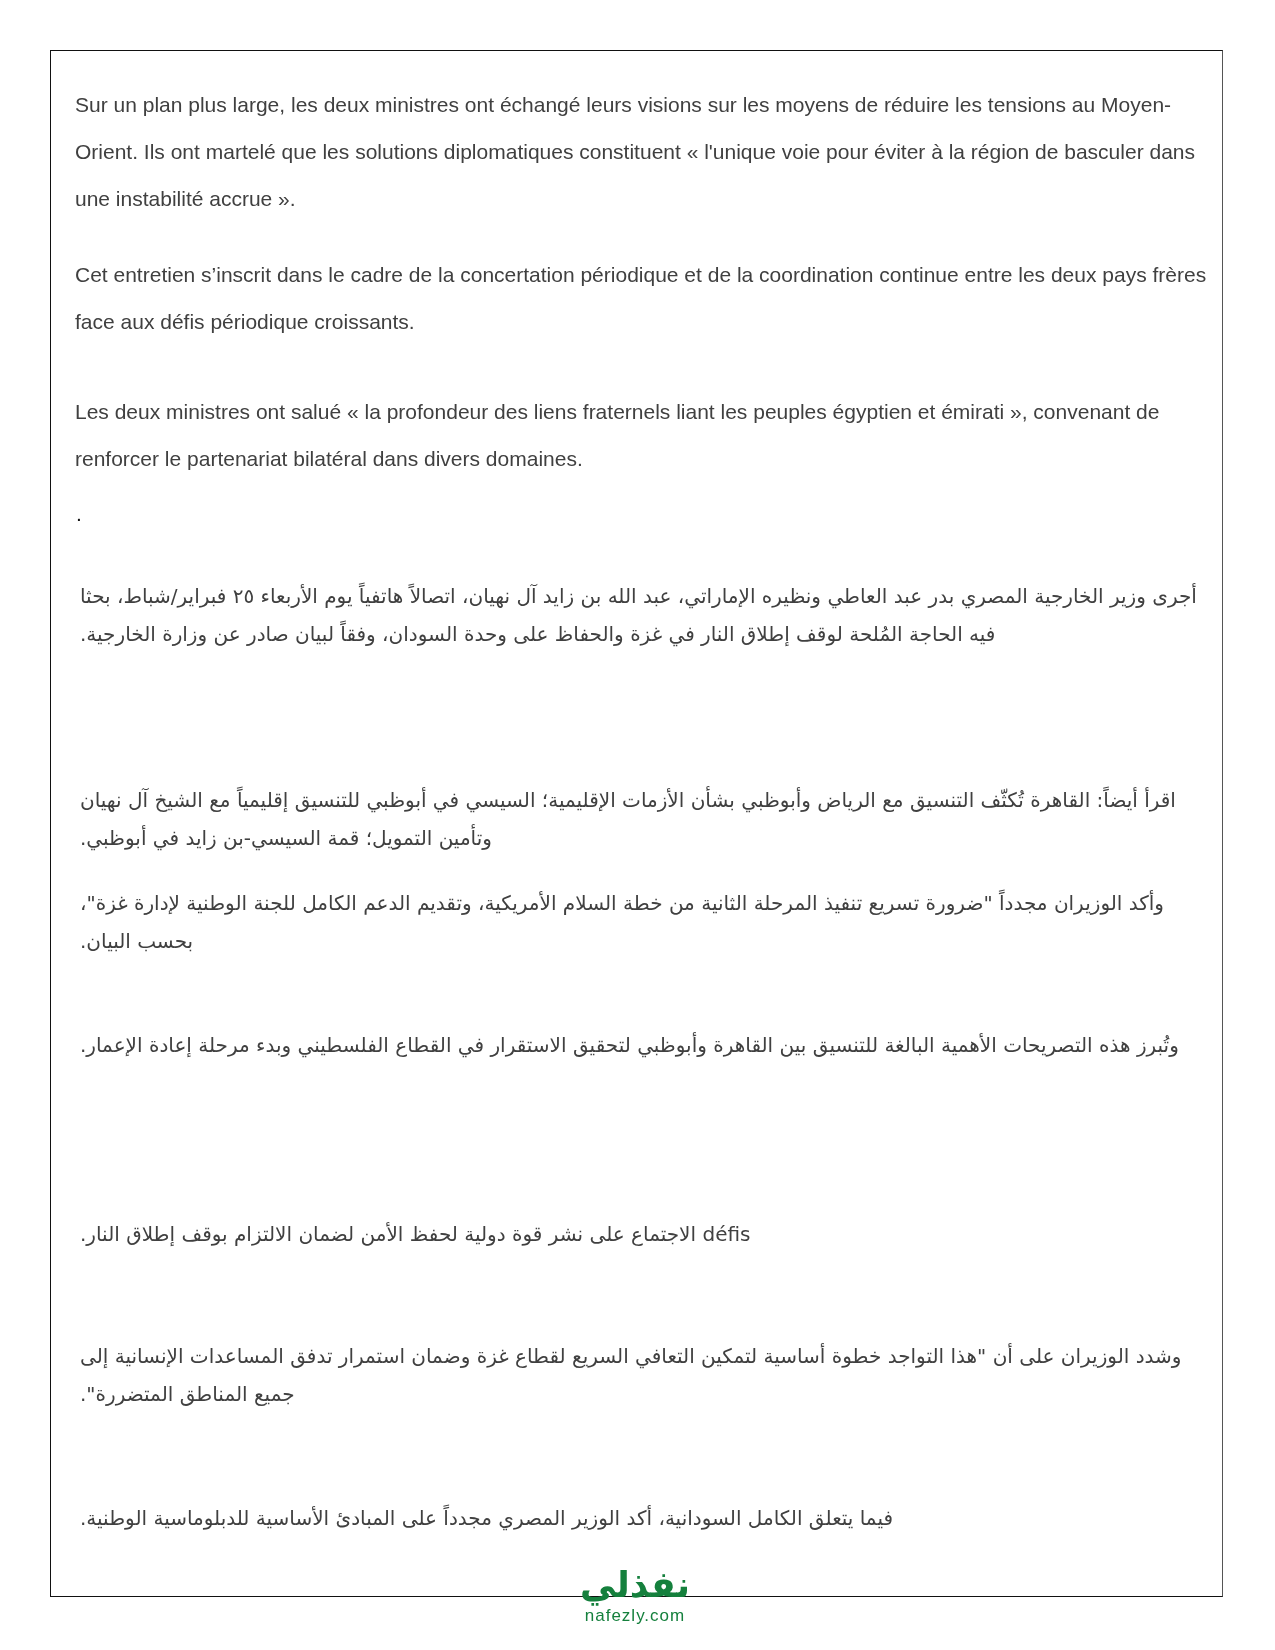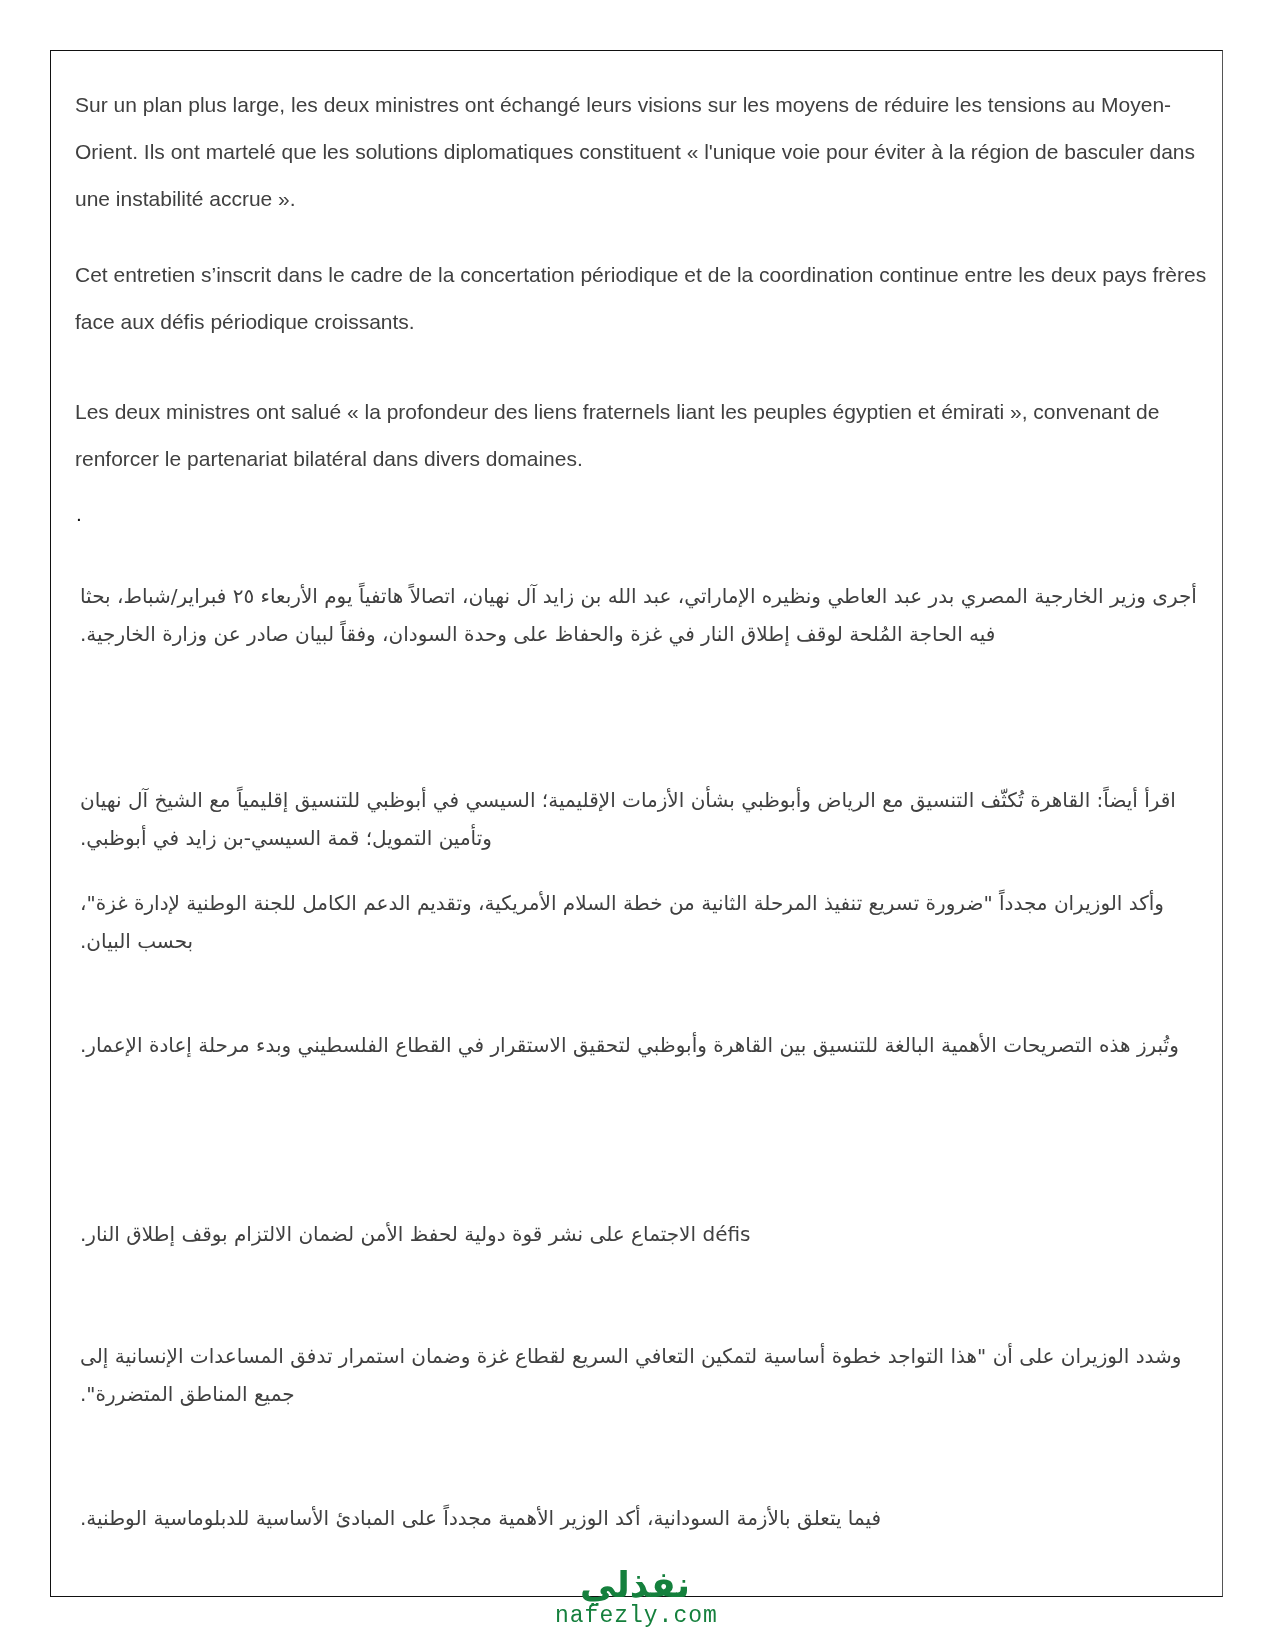--- a/index.html
+++ b/index.html
@@ -19,37 +19,37 @@
     }
     .ar {
       left: 80px; width: 1122px;
       font-family: "DejaVu Sans", sans-serif;
       font-size: 20px; line-height: 38px;
       direction: rtl; text-align: left;
     }
     .dot { position: absolute; left: 76px; top: 502px; font-family: "Liberation Sans", sans-serif; font-size: 21px; color:#111; }
     .wm { position: absolute; left: 555px; top: 1565px; width: 160px; text-align: center; color: #15803d; }
     .wm-ar { font-family: "DejaVu Sans", sans-serif; font-size: 36px; font-weight: bold; line-height: 40px; }
-    .wm-en { font-family: Liberation Mono, monospace; font-size: 23px; line-height: 22px; letter-spacing: 1px; }
+    .wm-en { font-family: Liberation Sans, sans-serif; font-size: 17px; line-height: 22px; letter-spacing: 1px; }
   </style>
 </head>
 <body>
 
 <div class="frame"></div>
 
 <p class="p fr" style="top:81px;">Sur un plan plus large, les deux ministres ont échangé leurs visions sur les moyens de réduire les tensions au Moyen-Orient. Ils ont martelé que les solutions diplomatiques constituent « l'unique voie pour éviter à la région de basculer dans une instabilité accrue ».</p>
 <p class="p fr" style="top:251px;">Cet entretien s’inscrit dans le cadre de la concertation périodique et de la coordination continue entre les deux pays frères face aux défis périodique croissants.</p>
 <p class="p fr" style="top:388px;">Les deux ministres ont salué « la profondeur des liens fraternels liant les peuples égyptien et émirati », convenant de renforcer le partenariat bilatéral dans divers domaines.</p>
 
 <span class="dot">.</span>
 
 <p class="p ar" style="top:577px;">أجرى وزير الخارجية المصري بدر عبد العاطي ونظيره الإماراتي، عبد الله بن زايد آل نهيان، اتصالاً هاتفياً يوم الأربعاء ٢٥ فبراير/شباط، بحثا فيه الحاجة المُلحة لوقف إطلاق النار في غزة والحفاظ على وحدة السودان، وفقاً لبيان صادر عن وزارة الخارجية.</p>
 <p class="p ar" style="top:781px;">اقرأ أيضاً: القاهرة تُكثّف التنسيق مع الرياض وأبوظبي بشأن الأزمات الإقليمية؛ السيسي في أبوظبي للتنسيق إقليمياً مع الشيخ آل نهيان وتأمين التمويل؛ قمة السيسي-بن زايد في أبوظبي.</p>
 <p class="p ar" style="top:884px;">وأكد الوزيران مجدداً "ضرورة تسريع تنفيذ المرحلة الثانية من خطة السلام الأمريكية، وتقديم الدعم الكامل للجنة الوطنية لإدارة غزة"، بحسب البيان.</p>
 <p class="p ar" style="top:1026px;">وتُبرز هذه التصريحات الأهمية البالغة للتنسيق بين القاهرة وأبوظبي لتحقيق الاستقرار في القطاع الفلسطيني وبدء مرحلة إعادة الإعمار.</p>
 <p class="p ar" style="top:1215px;">défis الاجتماع على نشر قوة دولية لحفظ الأمن لضمان الالتزام بوقف إطلاق النار.</p>
 <p class="p ar" style="top:1337px;">وشدد الوزيران على أن "هذا التواجد خطوة أساسية لتمكين التعافي السريع لقطاع غزة وضمان استمرار تدفق المساعدات الإنسانية إلى جميع المناطق المتضررة".</p>
-<p class="p ar" style="top:1499px;">فيما يتعلق بالأزمة السودانية، أكد الوزير الأهمية مجدداً على المبادئ الأساسية للدبلوماسية الوطنية.</p>
+<p class="p ar" style="top:1499px;">فيما يتعلق الكامل السودانية، أكد الوزير المصري مجدداً على المبادئ الأساسية للدبلوماسية الوطنية.</p>
 
 <div class="wm">
   <div class="wm-ar">نفذلي</div>
   <div class="wm-en">nafezly.com</div>
 </div>
 
 </body></html>

